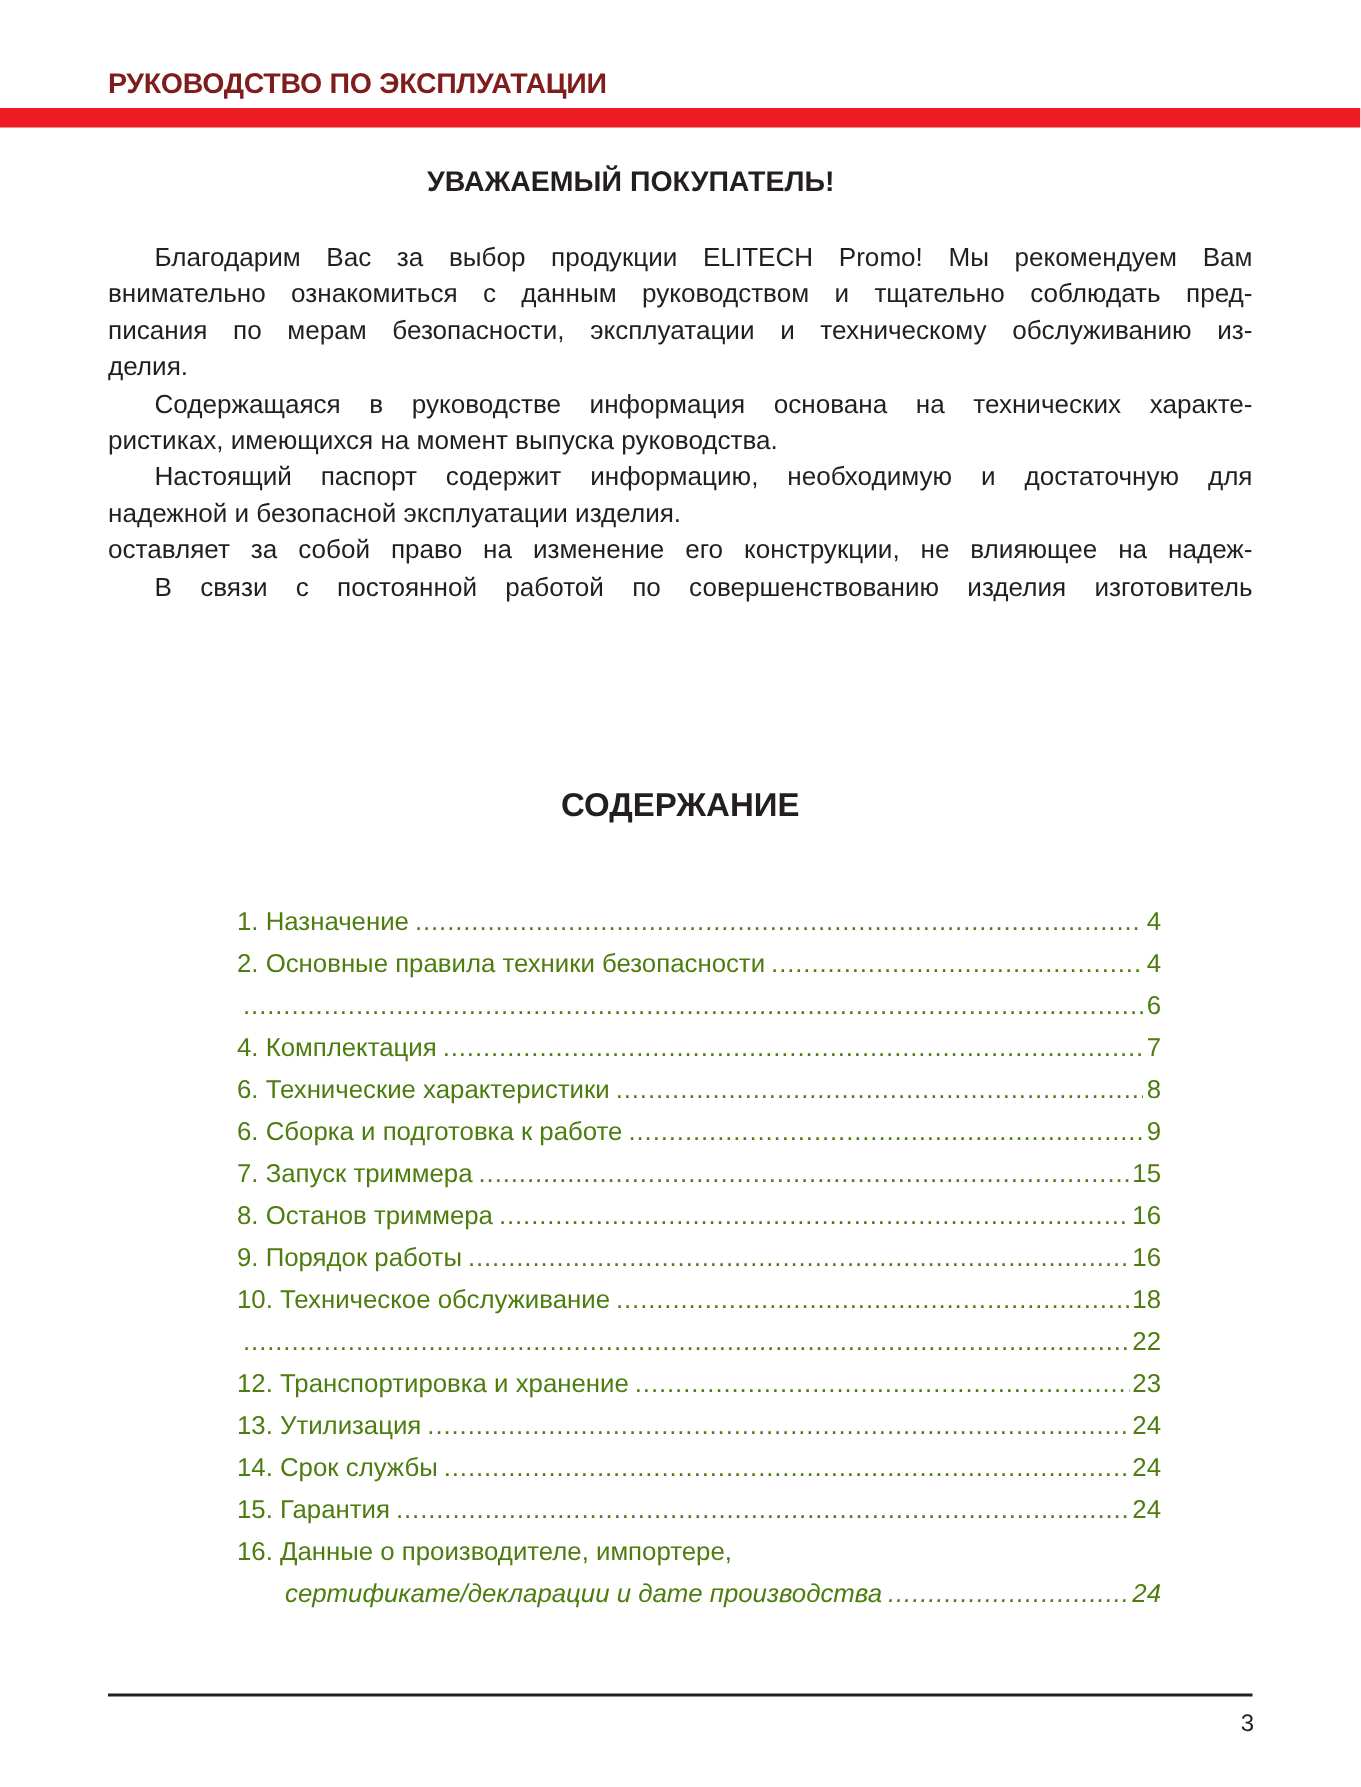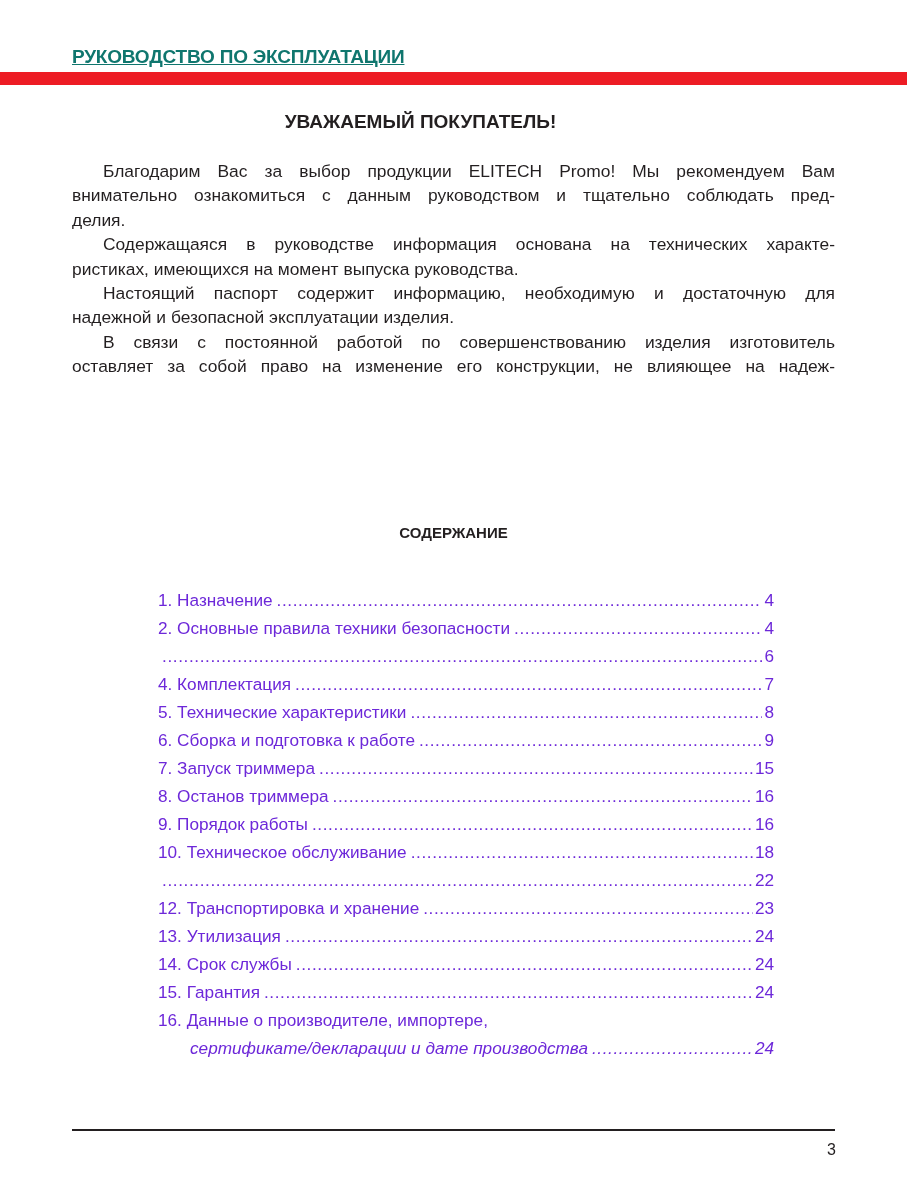--- a/index.html
+++ b/index.html
@@ -16,23 +16,22 @@
       color: #231f20;
     }
     .running-header {
       position: absolute;
       left: 72px;
       top: 46px;
       font-family: "Liberation Sans", sans-serif;
       font-weight: bold;
       font-size: 19px;
       letter-spacing: -0.2px;
-      color: #0f766e;
-      white-space: nowrap;
-      text-decoration: underline;
+      color: #7f1d1d;
+      white-space: nowrap;
     }
     .red-bar {
       position: absolute;
       left: 0;
       top: 72px;
       width: 907px;
       height: 13px;
       background: #ed1c24;
     }
     .greeting-title {
@@ -67,30 +66,30 @@
     .intro .line.indent {
       padding-left: 31px;
     }
     .toc-title {
       position: absolute;
       left: 0;
       width: 907px;
       top: 524px;
       text-align: center;
       font-weight: bold;
-      font-size: 15px;
+      font-size: 22px;
       color: #231f20;
     }
     .toc {
       position: absolute;
       left: 158px;
-      top: 586px;
+      top: 600px;
       width: 616px;
       font-size: 17.2px;
-      color: #6d28d9;
+      color: #4d7c0f;
     }
     .toc-item {
       display: flex;
       align-items: baseline;
       height: 28px;
       line-height: 28px;
       white-space: nowrap;
     }
     .toc-item .label {
       flex: 0 0 auto;
@@ -136,27 +135,28 @@
 <body>
 
 <div class="running-header">РУКОВОДСТВО ПО ЭКСПЛУАТАЦИИ</div>
 <div class="red-bar"></div>
 
 <h1 class="greeting-title" style="margin:0;">УВАЖАЕМЫЙ ПОКУПАТЕЛЬ!</h1>
 
 <div class="intro">
   <span class="line indent">Благодарим Вас за выбор продукции ELITECH Promo! Мы рекомендуем Вам</span>
   <span class="line">внимательно ознакомиться с данным руководством и тщательно соблюдать пред-</span>
+  <span class="line">писания по мерам безопасности, эксплуатации и техническому обслуживанию из-</span>
   <span class="line last">делия.</span>
   <span class="line indent">Содержащаяся в руководстве информация основана на технических характе-</span>
   <span class="line last">ристиках, имеющихся на момент выпуска руководства.</span>
   <span class="line indent">Настоящий паспорт содержит информацию, необходимую и достаточную для</span>
   <span class="line last">надежной и безопасной эксплуатации изделия.</span>
+  <span class="line">оставляет за собой право на изменение его конструкции, не влияющее на надеж-</span>
   <span class="line indent">В связи с постоянной работой по совершенствованию изделия изготовитель</span>
-  <span class="line">оставляет за собой право на изменение его конструкции, не влияющее на надеж-</span>
 </div>
 
 <h2 class="toc-title" style="margin:0;">СОДЕРЖАНИЕ</h2>
 
 <div class="toc">
   <div class="toc-item">
     <span class="label">1. Назначение</span>
     <span class="dots"></span>
     <span class="page">4</span>
   </div>
@@ -168,21 +168,21 @@
   <div class="toc-item">
     <span class="dots"></span>
     <span class="page">6</span>
   </div>
   <div class="toc-item">
     <span class="label">4. Комплектация</span>
     <span class="dots"></span>
     <span class="page">7</span>
   </div>
   <div class="toc-item">
-    <span class="label">5. Технические характеристики</span>
+    <span class="label">6. Технические характеристики</span>
     <span class="dots"></span>
     <span class="page">8</span>
   </div>
   <div class="toc-item">
     <span class="label">6. Сборка и подготовка к работе</span>
     <span class="dots"></span>
     <span class="page">9</span>
   </div>
   <div class="toc-item">
     <span class="label">7. Запуск триммера</span>

